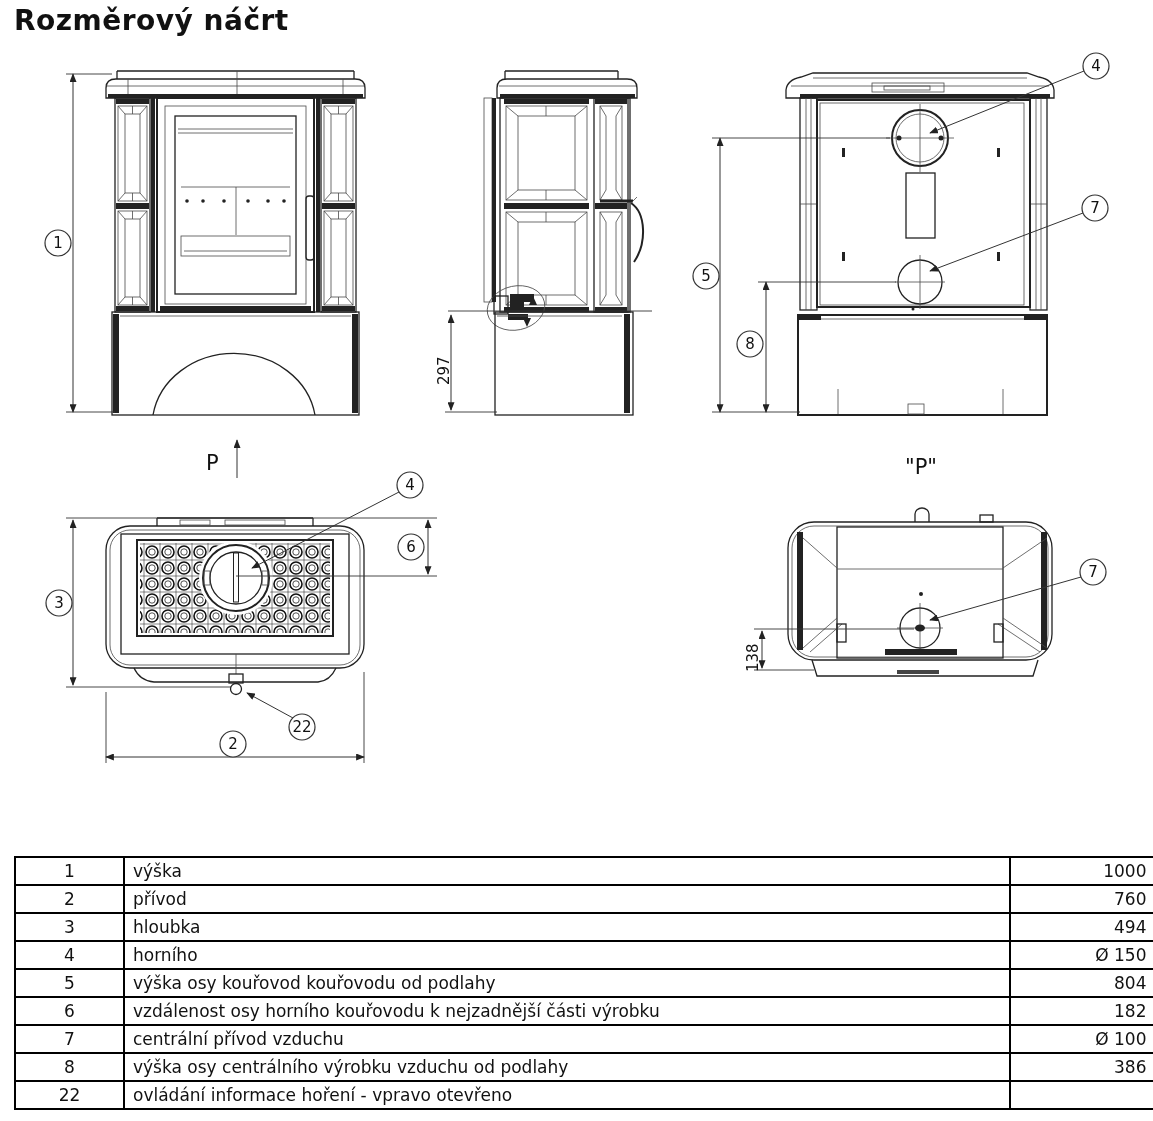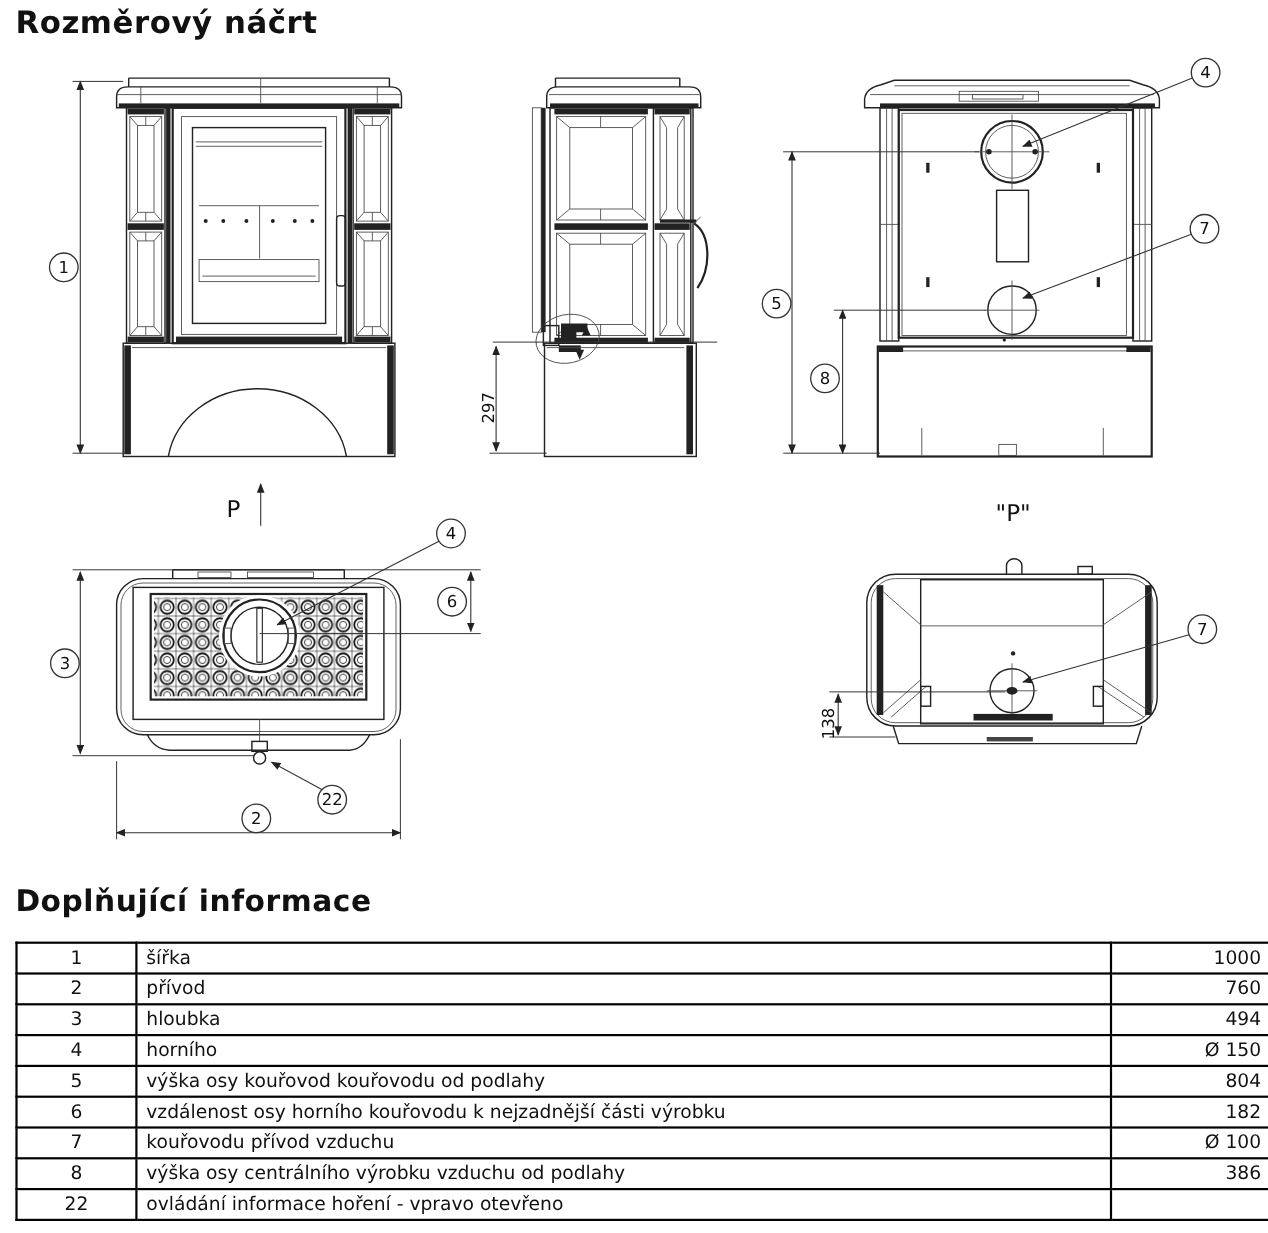--- a/index.html
+++ b/index.html
@@ -365,27 +365,26 @@
       <g>
         <line x1="1081" y1="577" x2="930" y2="620" class="dim" marker-end="url(#arw)"></line>
         <g class="balloon">
           <circle cx="1093" cy="572" r="13"></circle>
           <text x="1093" y="577">7</text>
         </g>
       </g>
     </g>
   </svg>
 
-  <h2 class="sec-title">Doplňující informace</h2>
 
   <table class="info">
     <tbody>
       <tr>
         <td class="c-num">1</td>
-        <td class="c-label">šířka</td>
+        <td class="c-label">výška</td>
         <td class="c-val">1000 mm</td>
       </tr>
       <tr>
         <td class="c-num">2</td>
         <td class="c-label">přívod</td>
         <td class="c-val">760 mm</td>
       </tr>
       <tr>
         <td class="c-num">3</td>
         <td class="c-label">hloubka</td>
@@ -401,21 +400,21 @@
         <td class="c-label">výška osy kouřovod kouřovodu od podlahy</td>
         <td class="c-val">804 mm</td>
       </tr>
       <tr>
         <td class="c-num">6</td>
         <td class="c-label">vzdálenost osy horního kouřovodu k nejzadnější části výrobku</td>
         <td class="c-val">182 mm</td>
       </tr>
       <tr>
         <td class="c-num">7</td>
-        <td class="c-label">kouřovodu přívod vzduchu</td>
+        <td class="c-label">centrální přívod vzduchu</td>
         <td class="c-val">Ø 100 mm</td>
       </tr>
       <tr>
         <td class="c-num">8</td>
         <td class="c-label">výška osy centrálního výrobku vzduchu od podlahy</td>
         <td class="c-val">386 mm</td>
       </tr>
       <tr>
         <td class="c-num">22</td>
         <td class="c-label">ovládání informace hoření - vpravo otevřeno</td>

